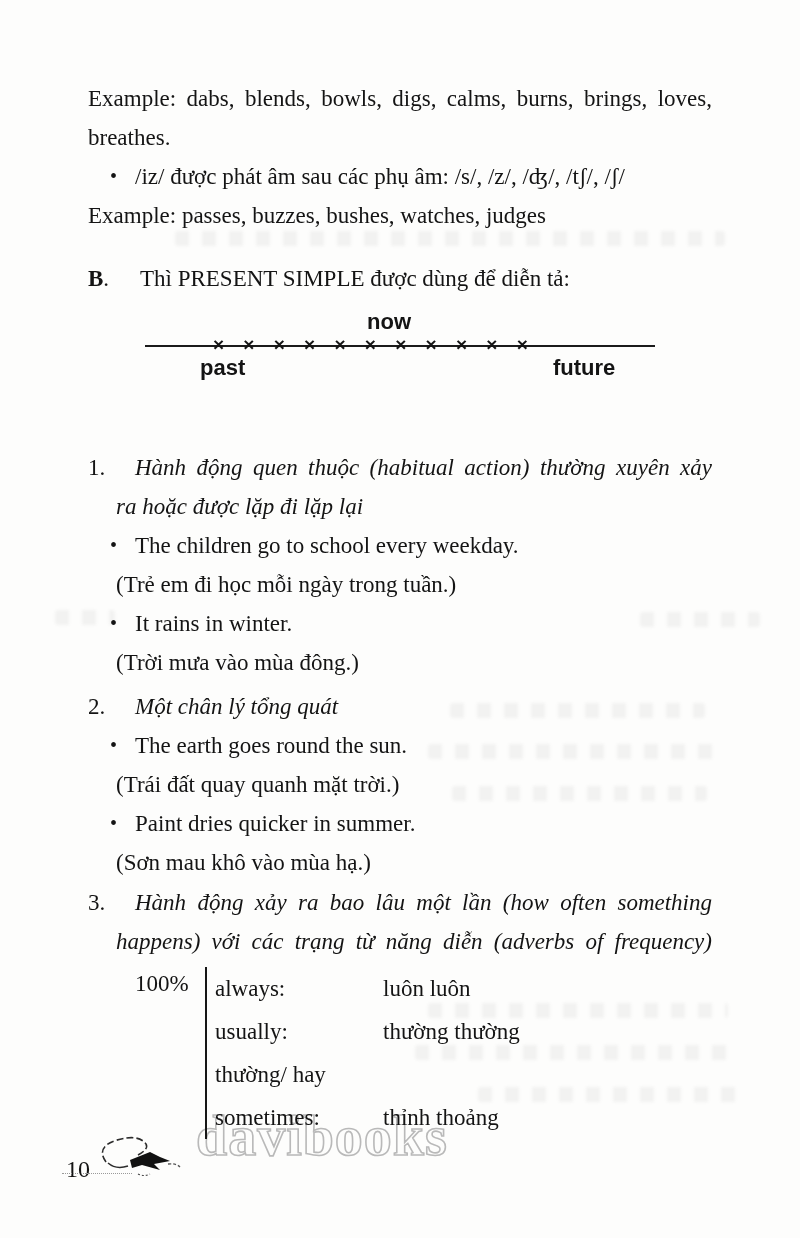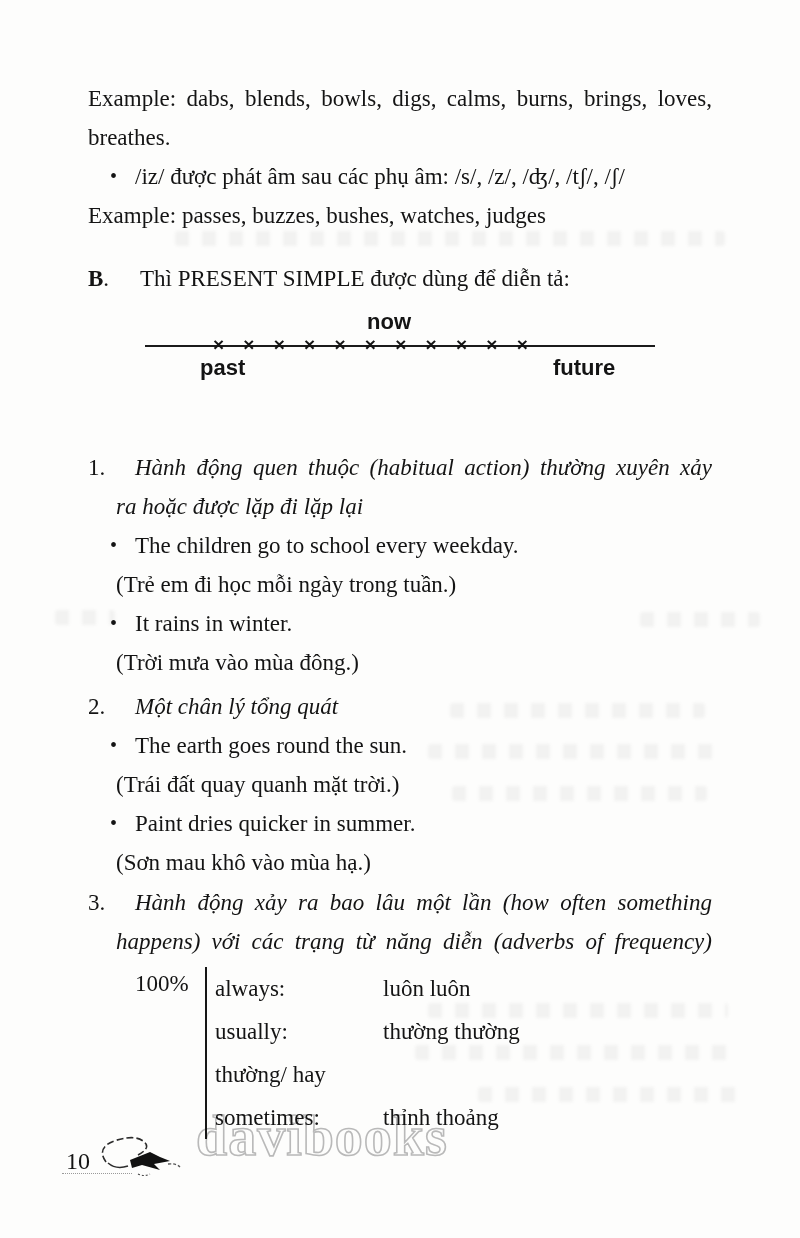--- a/index.html
+++ b/index.html
@@ -40,21 +40,21 @@
   }
   .tl-past{position:absolute;top:43px;left:55px;font-size:22px;}
   .tl-future{position:absolute;top:43px;left:408px;font-size:22px;}
   
   .freq{display:flex;margin:6px 0 0 47px;font-size:23px;}
   .freq-percent{flex:none;width:70px;padding-top:4px;}
   .freq-rows{border-left:2.5px solid #161616;padding-left:8px;}
   .freq-row{display:flex;line-height:43px;}
   .freq-adverb{flex:none;width:168px;}
   
-  .footer{position:absolute;left:66px;top:1138px;display:flex;align-items:center;z-index:3;}
+  .footer{position:absolute;left:66px;top:1138px;display:flex;align-items:flex-end;z-index:3;}
   .page-num{font-size:24px;line-height:30px;}
   .footer-rule{position:absolute;left:62px;top:1173px;width:70px;border-top:1px dotted #9a9a9a;z-index:3;}
   .logo{margin:-6px 0 0 4px;}
   
   .wm-brand{
     position:absolute;top:1108px;left:196px;z-index:1;
     font-size:56px;font-weight:bold;line-height:1;letter-spacing:1px;
     color:transparent;-webkit-text-stroke:1.6px #b9b9b9;
   }
   .wm-tagline{

